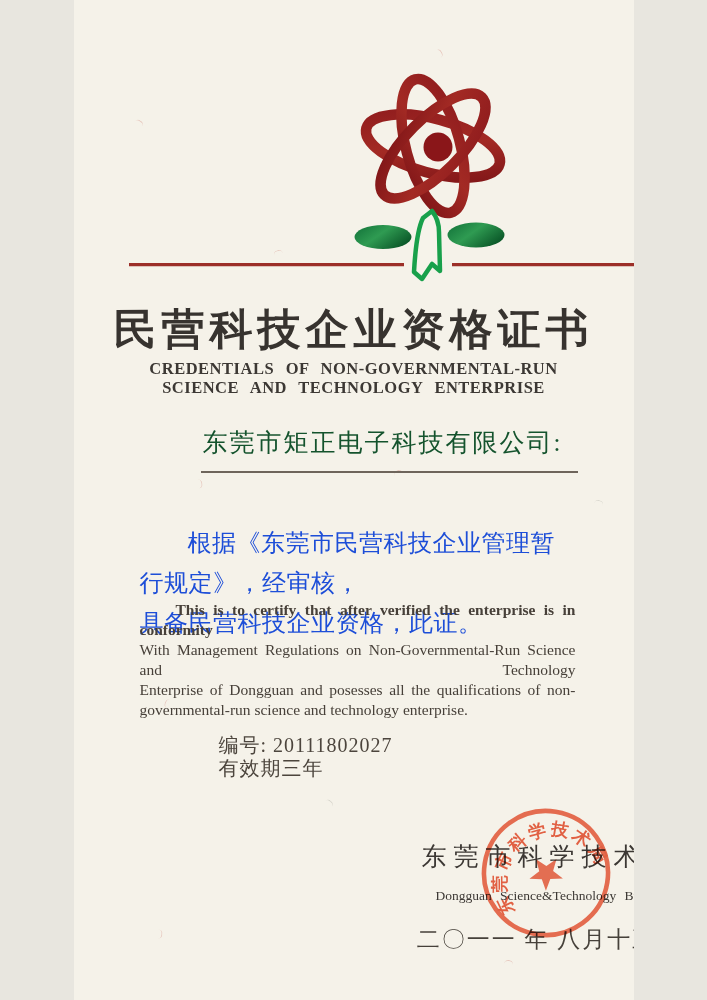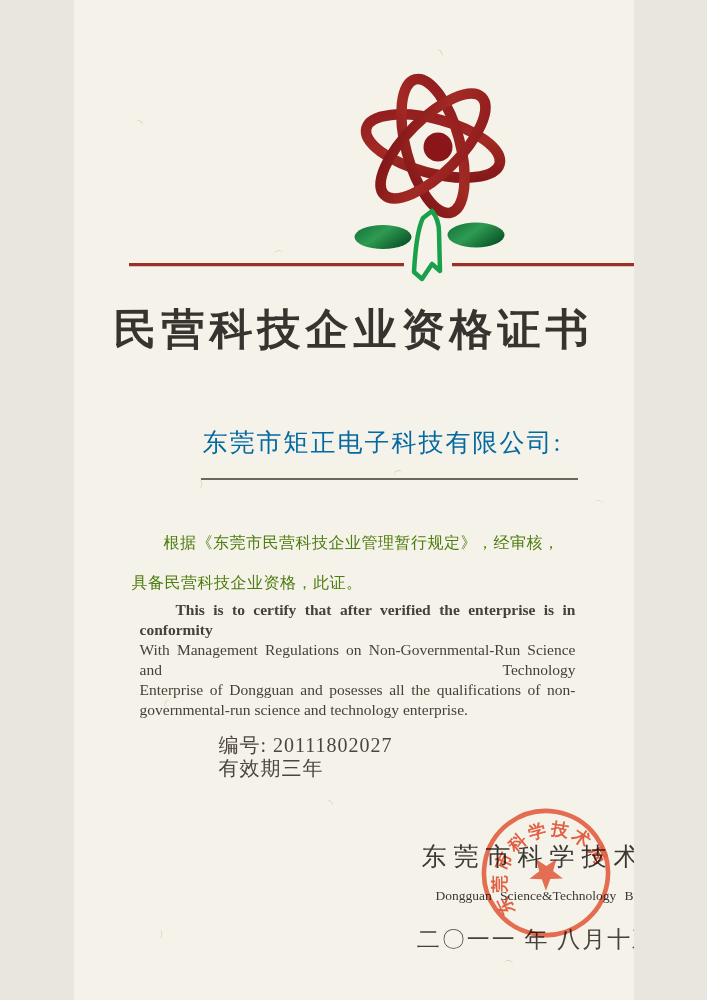--- a/index.html
+++ b/index.html
@@ -38,28 +38,28 @@
   .subtitle{
     position:absolute;left:0;right:0;top:359px;
     text-align:center;
     font-family:"Liberation Serif", serif;
     font-weight:bold;font-size:16.5px;line-height:19px;
     letter-spacing:.5px;word-spacing:7px;color:#3c3834;
   }
   
   .company{
     position:absolute;left:127px;top:426px;
-    font-size:25px;letter-spacing:2px;color:#0369a1;
+    font-size:25px;letter-spacing:2px;color:#14532d;
     border-bottom:2px solid #6e655b;
-    padding:0 16px 19px 2px;
+    padding:0 16px 12px 2px;
   }
   
   .body-cn{
-    position:absolute;left:58px;right:60px;top:523px;
-    font-size:16px;line-height:40px;letter-spacing:.5px;color:#4d7c0f;
+    position:absolute;left:66px;right:60px;top:523px;
+    font-size:24px;line-height:40px;letter-spacing:.5px;color:#1d4ed8;
   }
   .body-cn .indent{text-indent:2em;}
   .body-en{
     position:absolute;left:66px;right:58px;top:600px;
     font-size:15.5px;line-height:20px;color:#474039;
   }
   .jline{text-align:justify;text-align-last:justify;}
   .body-en .first{text-indent:36px;font-weight:bold;}
   
   .serial{
@@ -131,20 +131,24 @@
              L133,196
              L123,211
              L115,204
              C116,186 119,160 124,150 Z" fill="#f6f3ea" stroke="#18a04b" stroke-width="4.5" stroke-linejoin="round"></path>
   </svg>
 
   <div class="divider left"></div>
   <div class="divider right"></div>
 
   <div class="title">民营科技企业资格证书</div>
+  <div class="subtitle">
+    <div>CREDENTIALS  OF   NON-GOVERNMENTAL-RUN</div>
+    <div>SCIENCE  AND   TECHNOLOGY  ENTERPRISE</div>
+  </div>
 
   <div class="company">东莞市矩正电子科技有限公司:</div>
 
   <div class="body-cn">
     <div class="indent">根据《东莞市民营科技企业管理暂行规定》，经审核，</div>
     <div>具备民营科技企业资格，此证。</div>
   </div>
 
   <div class="body-en">
     <div class="jline first">This is to certify that after verified the enterprise is in conformity</div>

